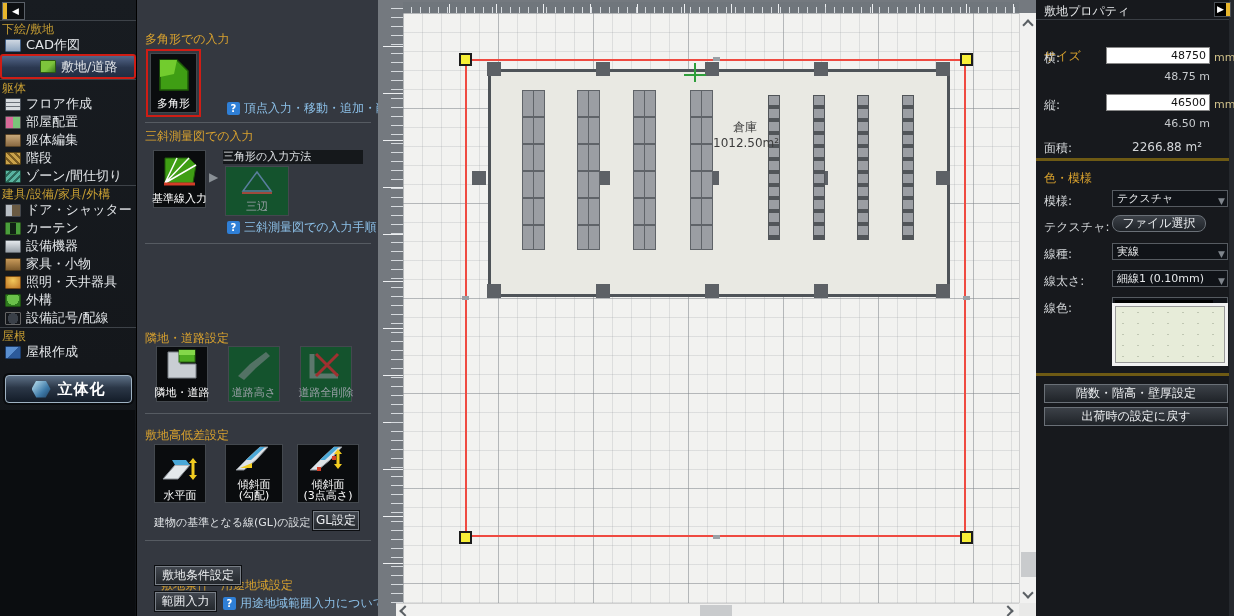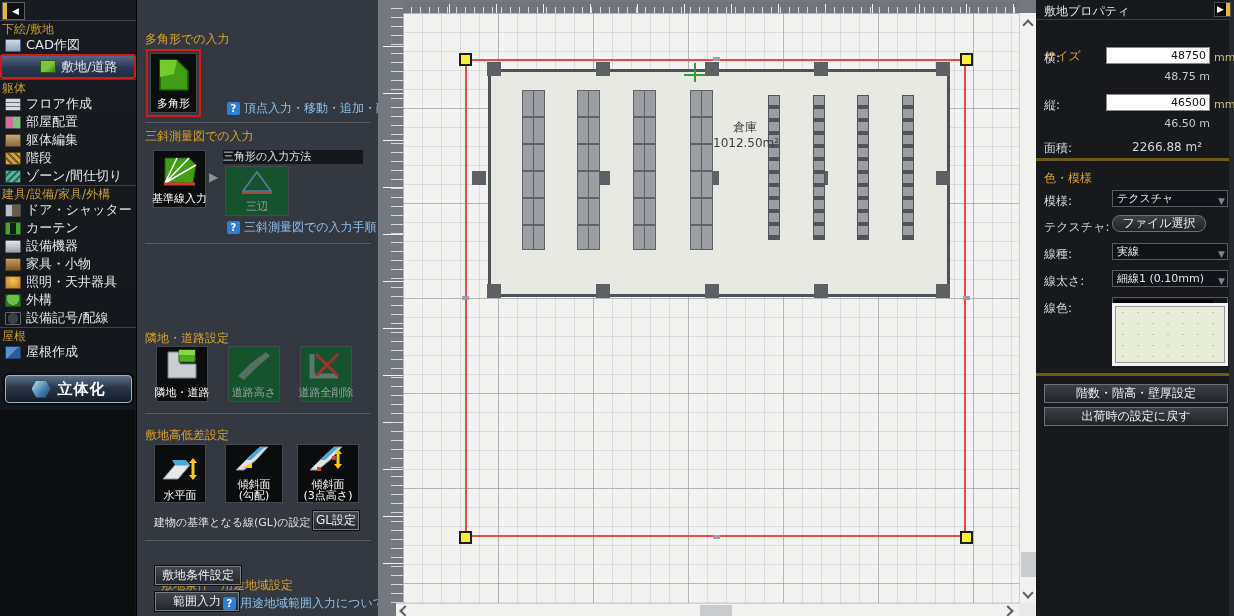--- a/index.html
+++ b/index.html
@@ -328,21 +328,21 @@
         <span style="line-height: 11px;">傾斜面</span>
         <span style="line-height: 11px;">(3点高さ)</span>
       </div>
     </div>
   <div class="gltext" style="left:17px; top:515px;">建物の基準となる線(GL)の設定</div>
   <div class="smallbtn" style="left:176px; top:511px; width:46px; height:19px;">GL設定</div>
   <div class="hline" style="top:540px;"></div>
 
   <div class="sec-title" style="left:24px; top:547px;margin-top:30px;">敷地条件・用途地域設定</div>
   <div class="smallbtn" style="left:18px; top:566px; width:86px; height:19px;">敷地条件設定</div>
-  <div class="smallbtn" style="left:18px; top:592px; width:84px; height:19px;">範囲入力</div>
+  <div class="smallbtn" style="left:18px; top:592px; width:61px; height:19px;">範囲入力</div>
   <div class="helprow" style="left:86px; top:595px;">
     <span class="qmark">?</span>
     <span class="helptext">用途地域範囲入力について</span>
   </div>
 </div>
 
 <div class="canvas">
   <div class="ruler-left"></div>
   <div class="ruler-top"></div>
   <div class="grid" id="grid">

